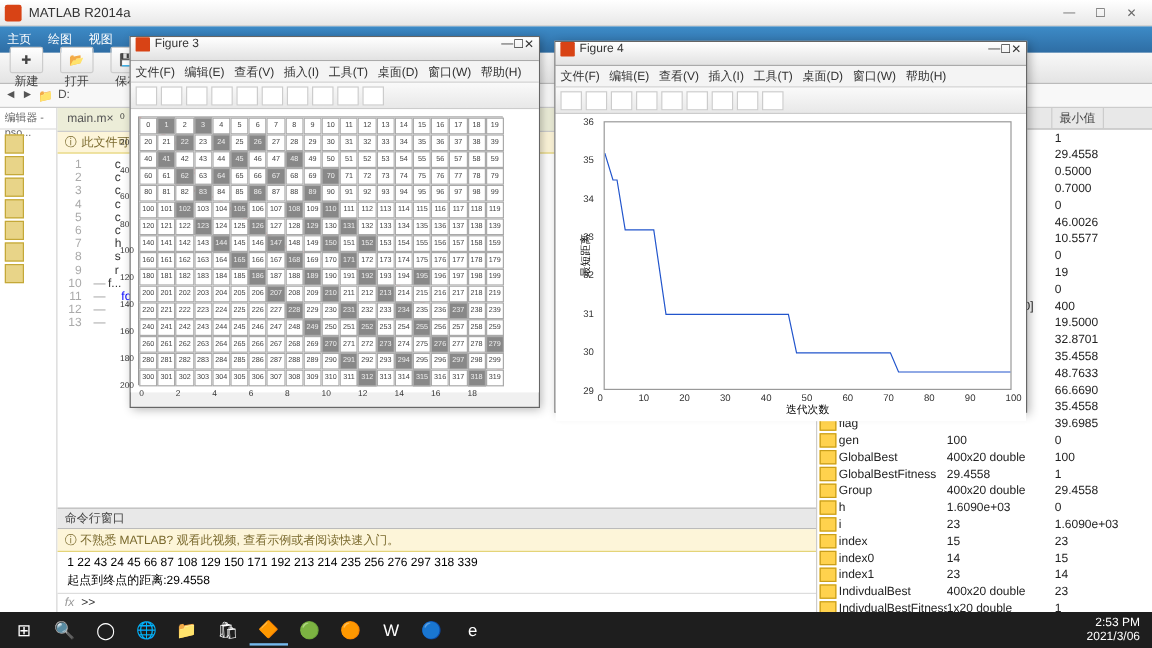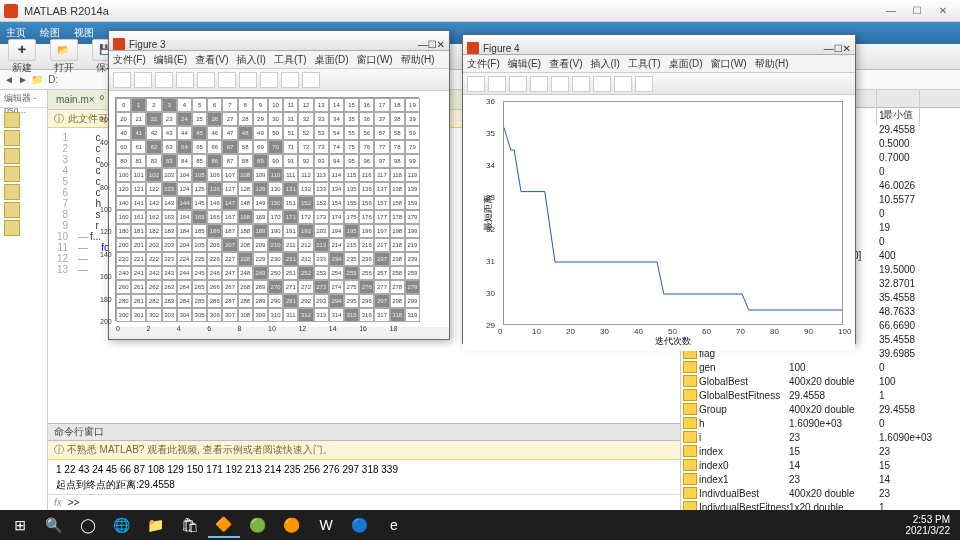--- a/index.html
+++ b/index.html
@@ -28,36 +28,36 @@
 .ln{width:28px;text-align:right;color:#aaa;padding-right:8px}
 .fold{width:14px;color:#999;text-align:center}
 .code-txt{color:#333;white-space:pre}
 .kw{color:#0000ff}
 .cmd-title{height:18px;background:#e8e8e8;border-top:1px solid #bbb;border-bottom:1px solid #bbb;padding:0 6px;font-size:10px;color:#444;display:flex;align-items:center}
 .cmd-info{background:#fdf5d9;border-bottom:1px solid #e4d478;padding:2px 6px;font-size:10px;color:#7a6a2e}
 .cmd-out{background:#fff;font-family:Consolas,monospace;font-size:11px;padding:2px 8px;line-height:15px}
 .fx{display:flex;align-items:center;padding:2px 6px;font-style:italic;color:#999;border-top:1px solid #ddd}
 .ws{width:280px;background:#fff;border-left:1px solid #ccc;display:flex;flex-direction:column}
 .ws-head{height:18px;background:#e8e8e8;border-bottom:1px solid #bbb;display:flex;font-size:10px;color:#444}
-.ws-head div{padding:18px 6px;border-right:1px solid #ccc}
+.ws-head div{padding:2px 6px;border-right:1px solid #ccc}
 .ws-body{flex:1;overflow:hidden;font-size:10px}
 .ws-row{display:flex;height:14px;align-items:center;padding:0 2px}
 .ws-row .ico{width:14px;height:12px;background:#ffd24d;border:1px solid #c99e1a;margin-right:2px}
 .ws-row .nm{width:90px;color:#222;white-space:nowrap;overflow:hidden}
 .ws-row .v1{width:90px;color:#222;white-space:nowrap;overflow:hidden}
 .ws-row .v2{width:60px;color:#222}
 .statusbar{height:20px;background:linear-gradient(#f8f8f8,#e4e4e4);border-top:1px solid #bbb;display:flex;align-items:center;padding:0 8px;font-size:10px;color:#555}
 .statusbar .spacer{flex:1}
 .taskbar{position:absolute;bottom:0;left:0;right:0;height:30px;background:#1e1e1e;display:flex;align-items:center;padding:0 4px;gap:2px}
 .task-ico{width:32px;height:26px;display:flex;align-items:center;justify-content:center;color:#fff;font-size:14px}
 .task-ico.active{border-bottom:2px solid #76b9ed}
 .taskbar .spacer{flex:1}
 .taskbar .clock{color:#fff;font-size:9px;text-align:right;line-height:11px;padding-right:6px}
 .figwin{position:absolute;background:#f0f0f0;border:1px solid #666;box-shadow:2px 2px 8px rgba(0,0,0,.3)}
-.figwin .ft{height:20px;background:linear-gradient(#fff,#e2e2e2);display:flex;align-items:flex-end;padding:0 4px;font-size:10px;color:#333;border-bottom:1px solid #aaa}
+.figwin .ft{height:20px;background:linear-gradient(#fff,#e2e2e2);display:flex;align-items:flex-start;padding:0 4px;font-size:10px;color:#333;border-bottom:1px solid #aaa}
 .figwin .ft .ico{width:12px;height:12px;background:#d84315;margin-right:4px;border-radius:1px}
 .figwin .ft .spacer{flex:1}
 .figwin .fm{height:18px;background:#f4f4f4;border-bottom:1px solid #ccc;display:flex;align-items:center;padding:0 4px;gap:8px;font-size:10px;color:#333}
 .figwin .ftb{height:22px;background:linear-gradient(#fafafa,#e8e8e8);border-bottom:1px solid #ccc;display:flex;align-items:center;padding:0 4px;gap:3px}
 .figwin .ftb .b{width:18px;height:16px;border:1px solid #ccc;background:#fff}
 .figwin .fc{padding:6px;background:#fff}
 .chart-title{text-align:center;font-size:10px;color:#333;margin-bottom:2px}
 .grid{position:relative;width:304px;height:224px;border:1px solid #999}
 .grid .cell{position:absolute;width:15.2px;height:14px;border:1px solid #aaa;font-size:6px;color:#444;display:flex;align-items:center;justify-content:center;background:#fff}
 .grid .cell.d{background:#888;color:#eee}
@@ -845,15 +845,15 @@
   <div class="task-ico">🛍</div>
   <div class="task-ico active">🔶</div>
   <div class="task-ico">🟢</div>
   <div class="task-ico">🟠</div>
   <div class="task-ico">W</div>
   <div class="task-ico">🔵</div>
   <div class="task-ico">e</div>
   <div class="spacer"></div>
   <div class="clock">
       <div>2:53 PM</div>
-      <div>2021/3/22</div>
+      <div>2021/3/06</div>
     </div>
 </div>
 
 </body></html>

